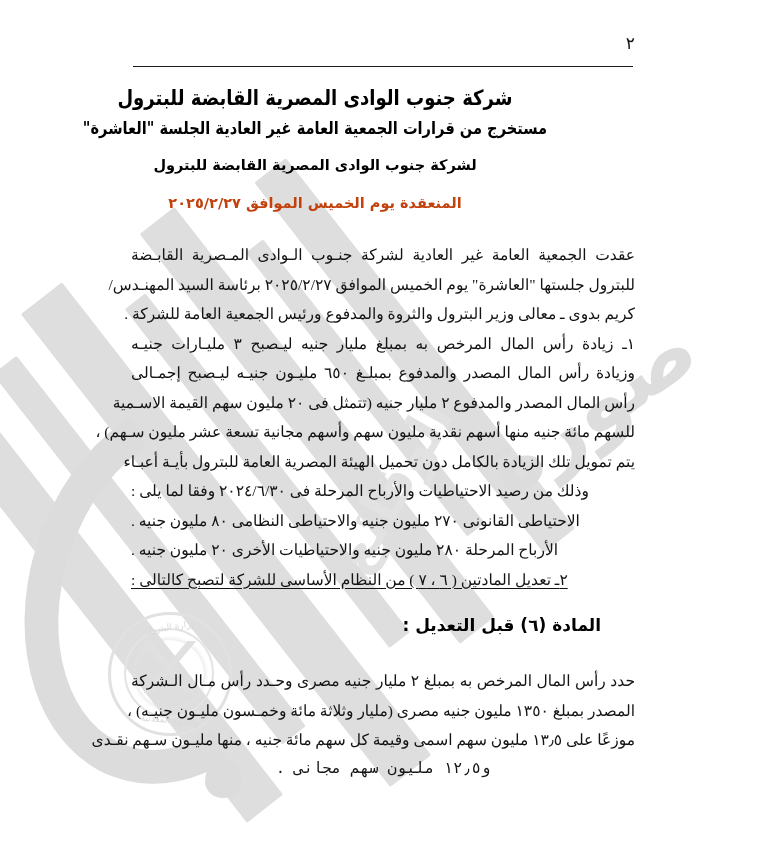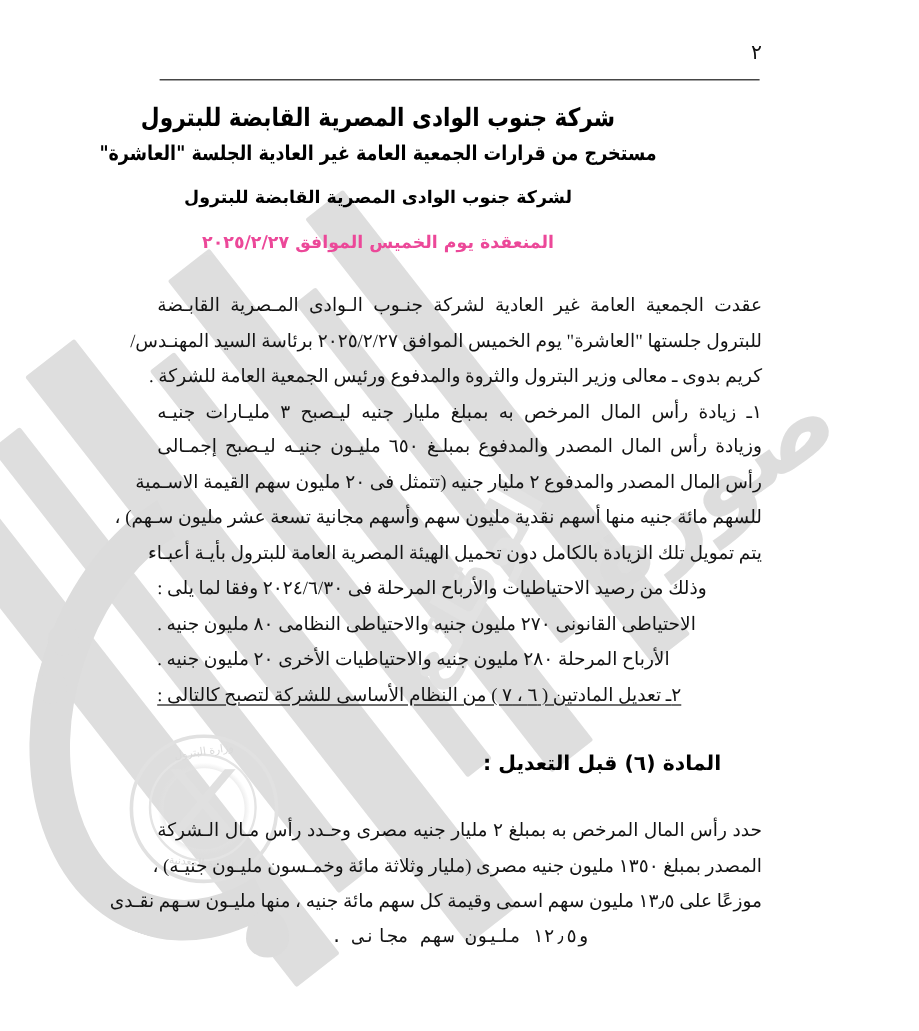--- a/index.html
+++ b/index.html
@@ -217,21 +217,21 @@
     font-weight: bold;
     font-size: 14.5px;
     margin: 0 0 22px 0;
     color: #000;
   }
   .h-line4 {
     font-family: "DejaVu Sans", sans-serif;
     font-weight: bold;
     font-size: 14.5px;
     margin: 0;
-    color: #ec4899;
+    color: #c2410c;
   }
 
   
   .body-block {
     position: absolute;
     top: 240px;
     left: 131px;
     width: 504px;
   }
   .bline {
@@ -265,21 +265,20 @@
 
   .article-head {
     font-family: "DejaVu Sans", sans-serif;
     font-weight: bold;
     font-size: 17px;
     color: #000;
     line-height: 30px;
     text-align: right;
     white-space: nowrap;
     padding-right: 34px;
-    margin-top: 12px;
   }
 </style>
 </head>
 <body>
 
 <div class="page">
 
   <div class="wm-layer">
 
     <div class="wm-stripes">

